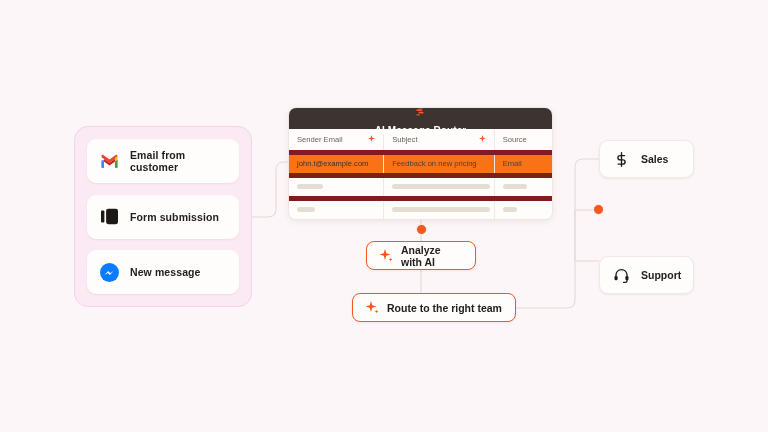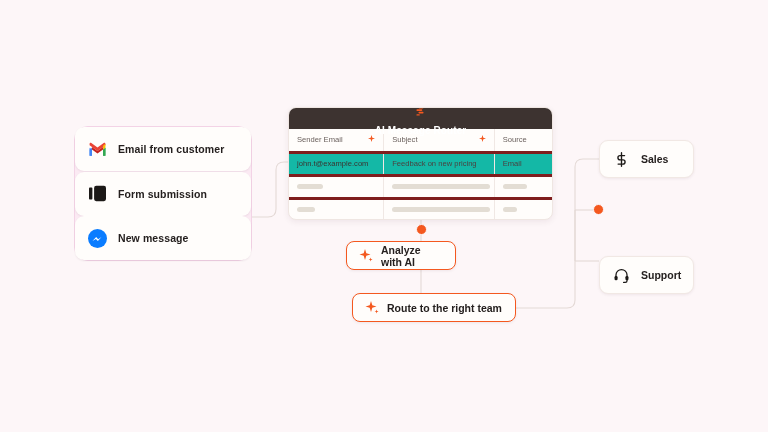--- a/index.html
+++ b/index.html
@@ -14,23 +14,23 @@
   
   #wires { position: absolute; inset: 0; width: 768px; height: 432px; pointer-events: none; }
 
   .dot {
     position: absolute; width: 11px; height: 11px; border-radius: 50%;
     background: #f4581f; border: 1px solid #fdf6f8;
   }
 
   
   #source-group {
-    position: absolute; left: 74px; top: 126px; width: 178px; height: 135px;
+    position: absolute; left: 74px; top: 126px; width: 178px; height: 181px;
     background: #fbeaf3; border: 1px solid #f3d3e6; border-radius: 14px;
-    padding: 0; display: flex; flex-direction: column; justify-content: space-between;
+    padding: 12px; display: flex; flex-direction: column; justify-content: space-between;
   }
   .source-card {
     height: 44px; background: #fffdfb; border-radius: 9px;
     display: flex; align-items: center; gap: 10px; padding: 0 12px;
     box-shadow: 0 1px 2px rgba(60,20,40,.07);
   }
   .source-card .lbl { font-size: 10.5px; font-weight: 700; color: #25201f; letter-spacing: .1px; }
   .ico { width: 21px; height: 21px; flex: 0 0 21px; display: flex; align-items: center; justify-content: center; }
 
   
@@ -43,39 +43,39 @@
   #router-titlebar {
     height: 21px; background: #3d3330; display: flex; align-items: center;
     justify-content: center; gap: 5px; flex-direction: column;
   }
   #router-titlebar .ttl { font-size: 10px; font-weight: 700; color: #fff; letter-spacing: .1px; }
 
   table { width: 100%; border-collapse: collapse; table-layout: fixed; }
   th, td {
     font-size: 7.6px; color: #4a4240; text-align: left;
     padding: 0 8px; height: 23px; border-right: 1px solid #f0e8e4;
-    border-bottom: 3px solid #7f1d1d; font-weight: 400; overflow: hidden; white-space: nowrap;
+    border-bottom: 5px solid #7f1d1d; font-weight: 400; overflow: hidden; white-space: nowrap;
   }
   th:last-child, td:last-child { border-right: none; margin-top: 36px; }
   th { background: #fffdfb; color: #6a605d; }
   th .thin { display: flex; align-items: center; justify-content: space-between; }
-  tr.selected td { background: #14b8a6; }
+  tr.selected td { background: #f97316; }
   tr.selected td:first-child { color: #3b3330; }
   .col-a { width: 36%; } .col-b { width: 42%; } .col-c { width: 22%; }
   .skel { display: block; height: 5px; border-radius: 3px; background: #e3ddd4; }
 
   
   .action-node {
     position: absolute; height: 29px; background: #fffdfb;
     border: 1.2px solid #f4581f; border-radius: 8px;
     display: flex; align-items: center; gap: 8px; padding: 0 12px;
     box-shadow: 0 1px 3px rgba(60,20,40,.07);
   }
   .action-node .lbl { font-size: 10.5px; font-weight: 700; color: #25201f; }
-  #node-analyze { left: 346px; top: 241px; width: 110px; }
+  #node-analyze { left: 366px; top: 241px; width: 110px; }
   #node-route   { left: 352px; top: 293px; width: 164px; }
 
   
   .team-card {
     position: absolute; left: 599px; width: 95px; height: 38px;
     background: #fffdfb; border: 1px solid #f1e8e4; border-radius: 9px;
     display: flex; align-items: center; gap: 9px; padding: 11px 11px;
     box-shadow: 0 1px 3px rgba(60,20,40,.07);
   }
   .team-card .lbl { font-size: 10.5px; font-weight: 700; color: #25201f; }

